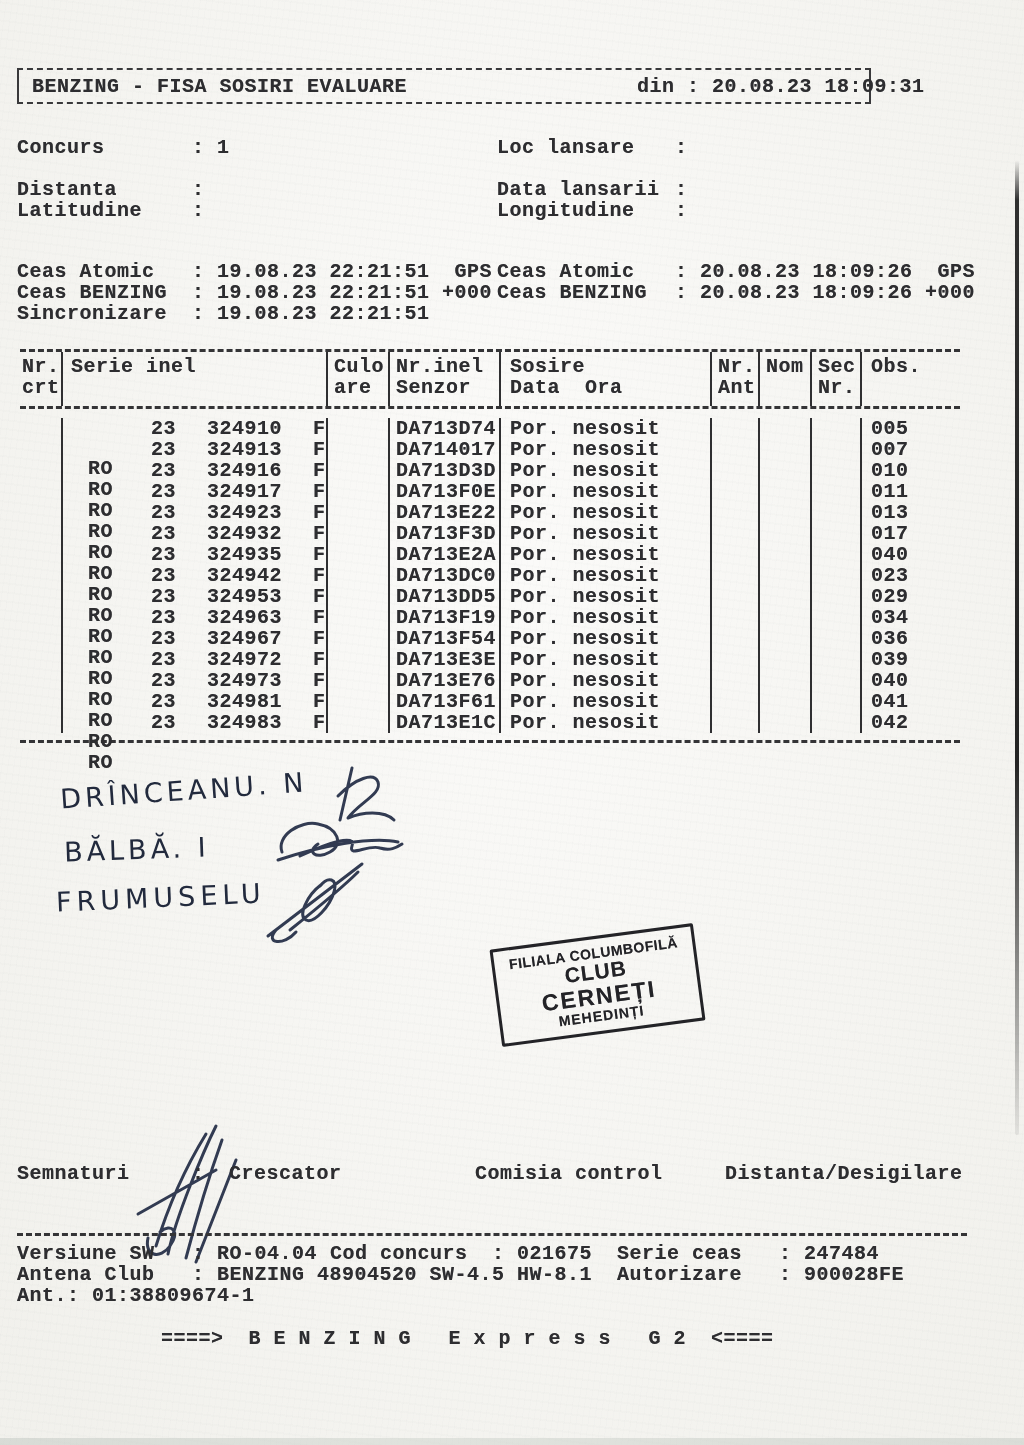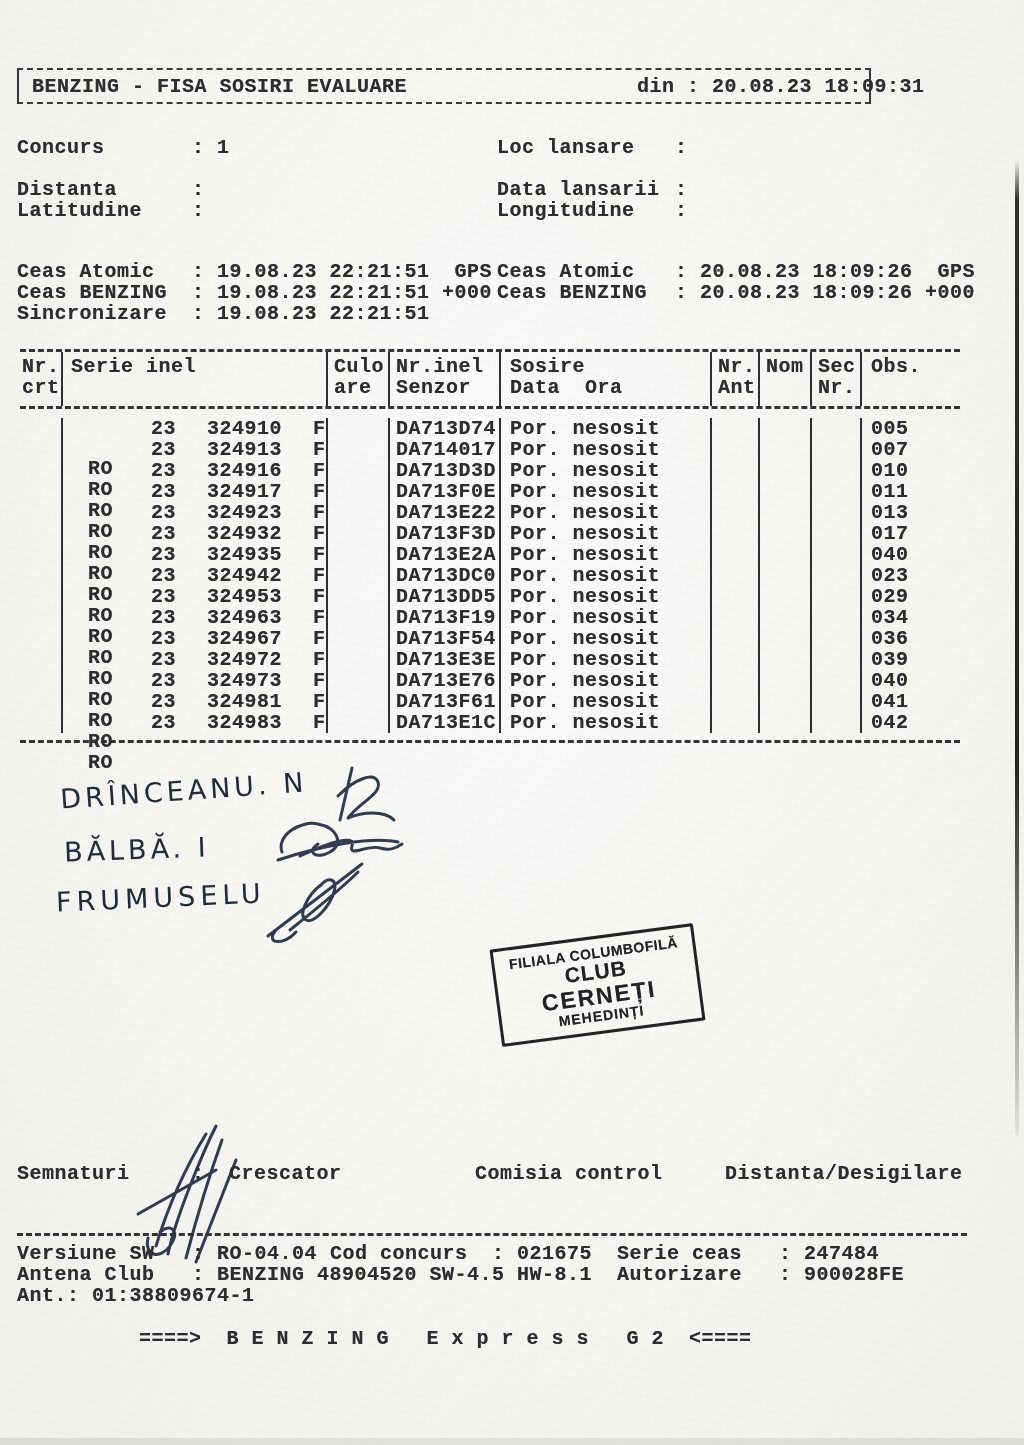--- a/index.html
+++ b/index.html
@@ -96,21 +96,21 @@
   #sig-row { position: absolute; left: 17px; top: 1162px; width: 990px; height: 24px; }
   #sig-row .seg { line-height: 24px; }
   .sg-colon { left: 175px; } .sg-cresc { left: 212px; } .sg-comisia { left: 458px; } .sg-imbarcare { left: 708px; }
 
   #footer-dash { position: absolute; left: 17px; top: 1233px; width: 950px; }
   #footer { position: absolute; left: 17px; top: 1243px; width: 1000px; }
   #footer .line { height: 21px; line-height: 21px; }
   .f-l1 { left: 0; } .f-v1 { left: 175px; } .f-l2 { left: 313px; } .f-v2 { left: 475px; } .f-l3 { left: 600px; } .f-v3 { left: 762px; }
   .f2-l2 { left: 600px; } .f2-v2 { left: 762px; }
   #banner-line { position: relative; height: 21px; line-height: 21px; margin-top: 22px; }
-  .f-banner { left: 122px; font-family: Liberation Mono, monospace; }
+  .f-banner { left: 144px; font-family: Liberation Mono, monospace; }
 
   
   #scan-edge {
     position: absolute; left: 1015px; top: 160px; width: 4px; height: 975px; border-radius: 2px;
     background: linear-gradient(180deg, rgba(40,40,40,0), #303030 40px, #242424 62%, rgba(40,40,40,.08) 100%);
   }
   #scan-bottom {
     position: absolute; left: 0; bottom: 0; width: 100%; height: 7px; opacity: .5;
     background: linear-gradient(90deg, #bfc6c0, #ccd2cb 40%, #c3c9c3);
   }

